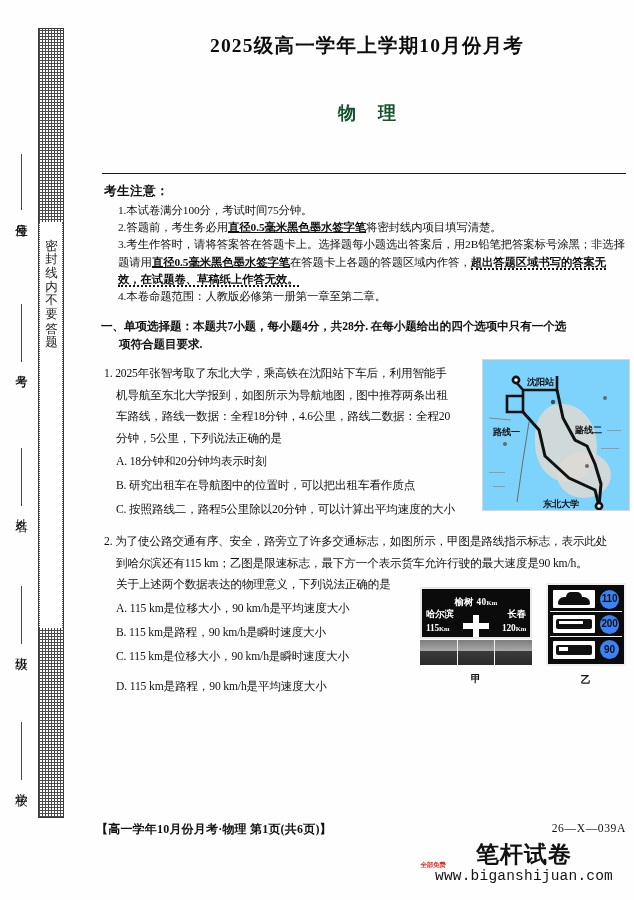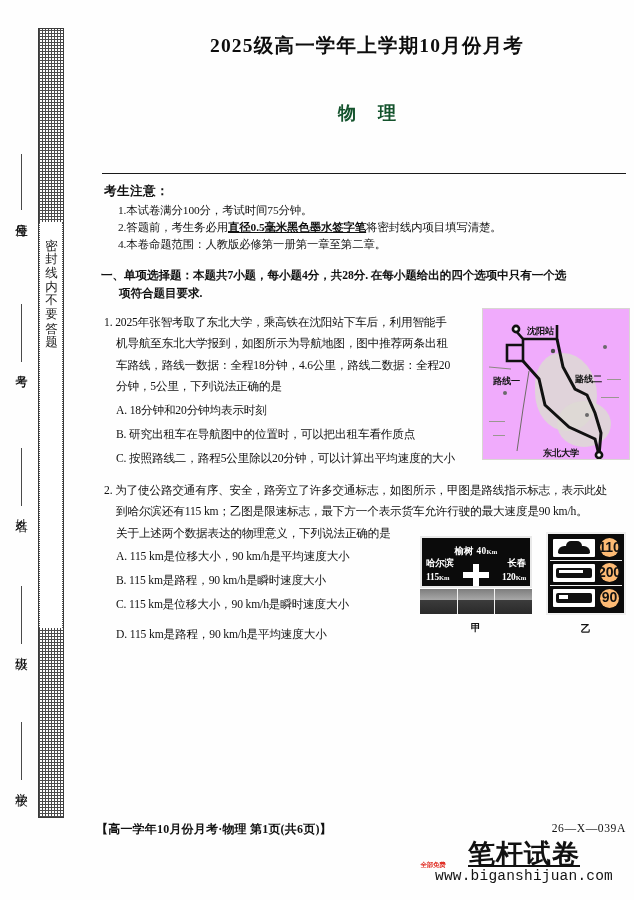--- a/index.html
+++ b/index.html
@@ -193,21 +193,21 @@
   .q2 .q-line.cont { max-width: 516px; }
   .q2 .q-opt { max-width: 322px; }
 
   
   .fig-map {
     position: absolute;
     right: -2px;
     top: -4px;
     width: 148px;
     height: 152px;
-    background: #f0abfc;
+    background: #7dd3fc;
     border: 1px solid #d8d6d2;
     overflow: hidden;
   }
   .map-blob {
     position: absolute;
     background: #ddd9d4;
     opacity: .85;
   }
   .map-lbl {
     position: absolute;
@@ -353,23 +353,23 @@
     position: absolute; left: 3px; right: 3px; top: 4px; bottom: 4px;
     background: #111; border-radius: 2px;
   }
   .yi-veh .truck:before {
     content:""; position:absolute; left:3px; width:9px; top:2px; height:4px;
     background:#fff;
   }
   .yi-num {
     width: 19px; height: 19px;
     border-radius: 50%;
-    background: #fdba74;
+    background: #3b82f6;
     color: #111;
-    font-size: 14px;
+    font-size: 10px;
     font-weight: bold;
     display: flex;
     align-items: center;
     justify-content: center;
     font-family: "Liberation Sans", sans-serif;
   }
 
   
   .footer {
     position: absolute;
@@ -395,27 +395,26 @@
     font-family: "Liberation Serif", "DejaVu Serif", serif;
   }
   .watermark {
     position: absolute;
     right: 4px;
     top: 18px;
     width: 212px;
     text-align: center;
   }
   .wm-brand {
-    font-size: 27px;
+    font-size: 23px;
     font-weight: bold;
     color: #111;
     letter-spacing: 1px;
     line-height: 30px;
     font-family: "Liberation Sans", sans-serif;
-    text-decoration: underline;
   }
   .wm-free {
     position: absolute;
     left: 2px;
     top: 22px;
     font-size: 6.5px;
     font-weight: bold;
     color: #e03127;
     letter-spacing: -0.3px;
     line-height: 7px;
@@ -475,20 +474,23 @@
       <div class="notice-head">考生注意：</div>
 
       <div class="notice-item">
         <span>1.</span><span>本试卷满分100分，考试时间75分钟。</span>
       </div>
 
       <div class="notice-item">
         <span>2.</span><span>答题前，考生务必用</span><span class="u">直径0.5毫米黑色墨水签字笔</span><span>将密封线内项目填写清楚。</span>
       </div>
 
+      <div class="notice-item">
+        <span>3.</span><span>考生作答时，请将答案答在答题卡上。选择题每小题选出答案后，用2B铅笔把答案标号涂黑；非选择题请用</span><span class="u">直径0.5毫米黑色墨水签字笔</span><span>在答题卡上各题的答题区域内作答，</span><span class="dotted-em">超出答题区域书写的答案无效，在试题卷、草稿纸上作答无效。</span>
+      </div>
 
       <div class="notice-item">
         <span>4.</span><span>本卷命题范围：人教版必修第一册第一章至第二章。</span>
       </div>
     </div>
 
     <div class="section-head">
       <span>一、单项选择题：本题共7小题，每小题4分，共28分. 在每小题给出的四个选项中只有一个选</span>
       <span class="sh-2">项符合题目要求.</span>
     </div>

